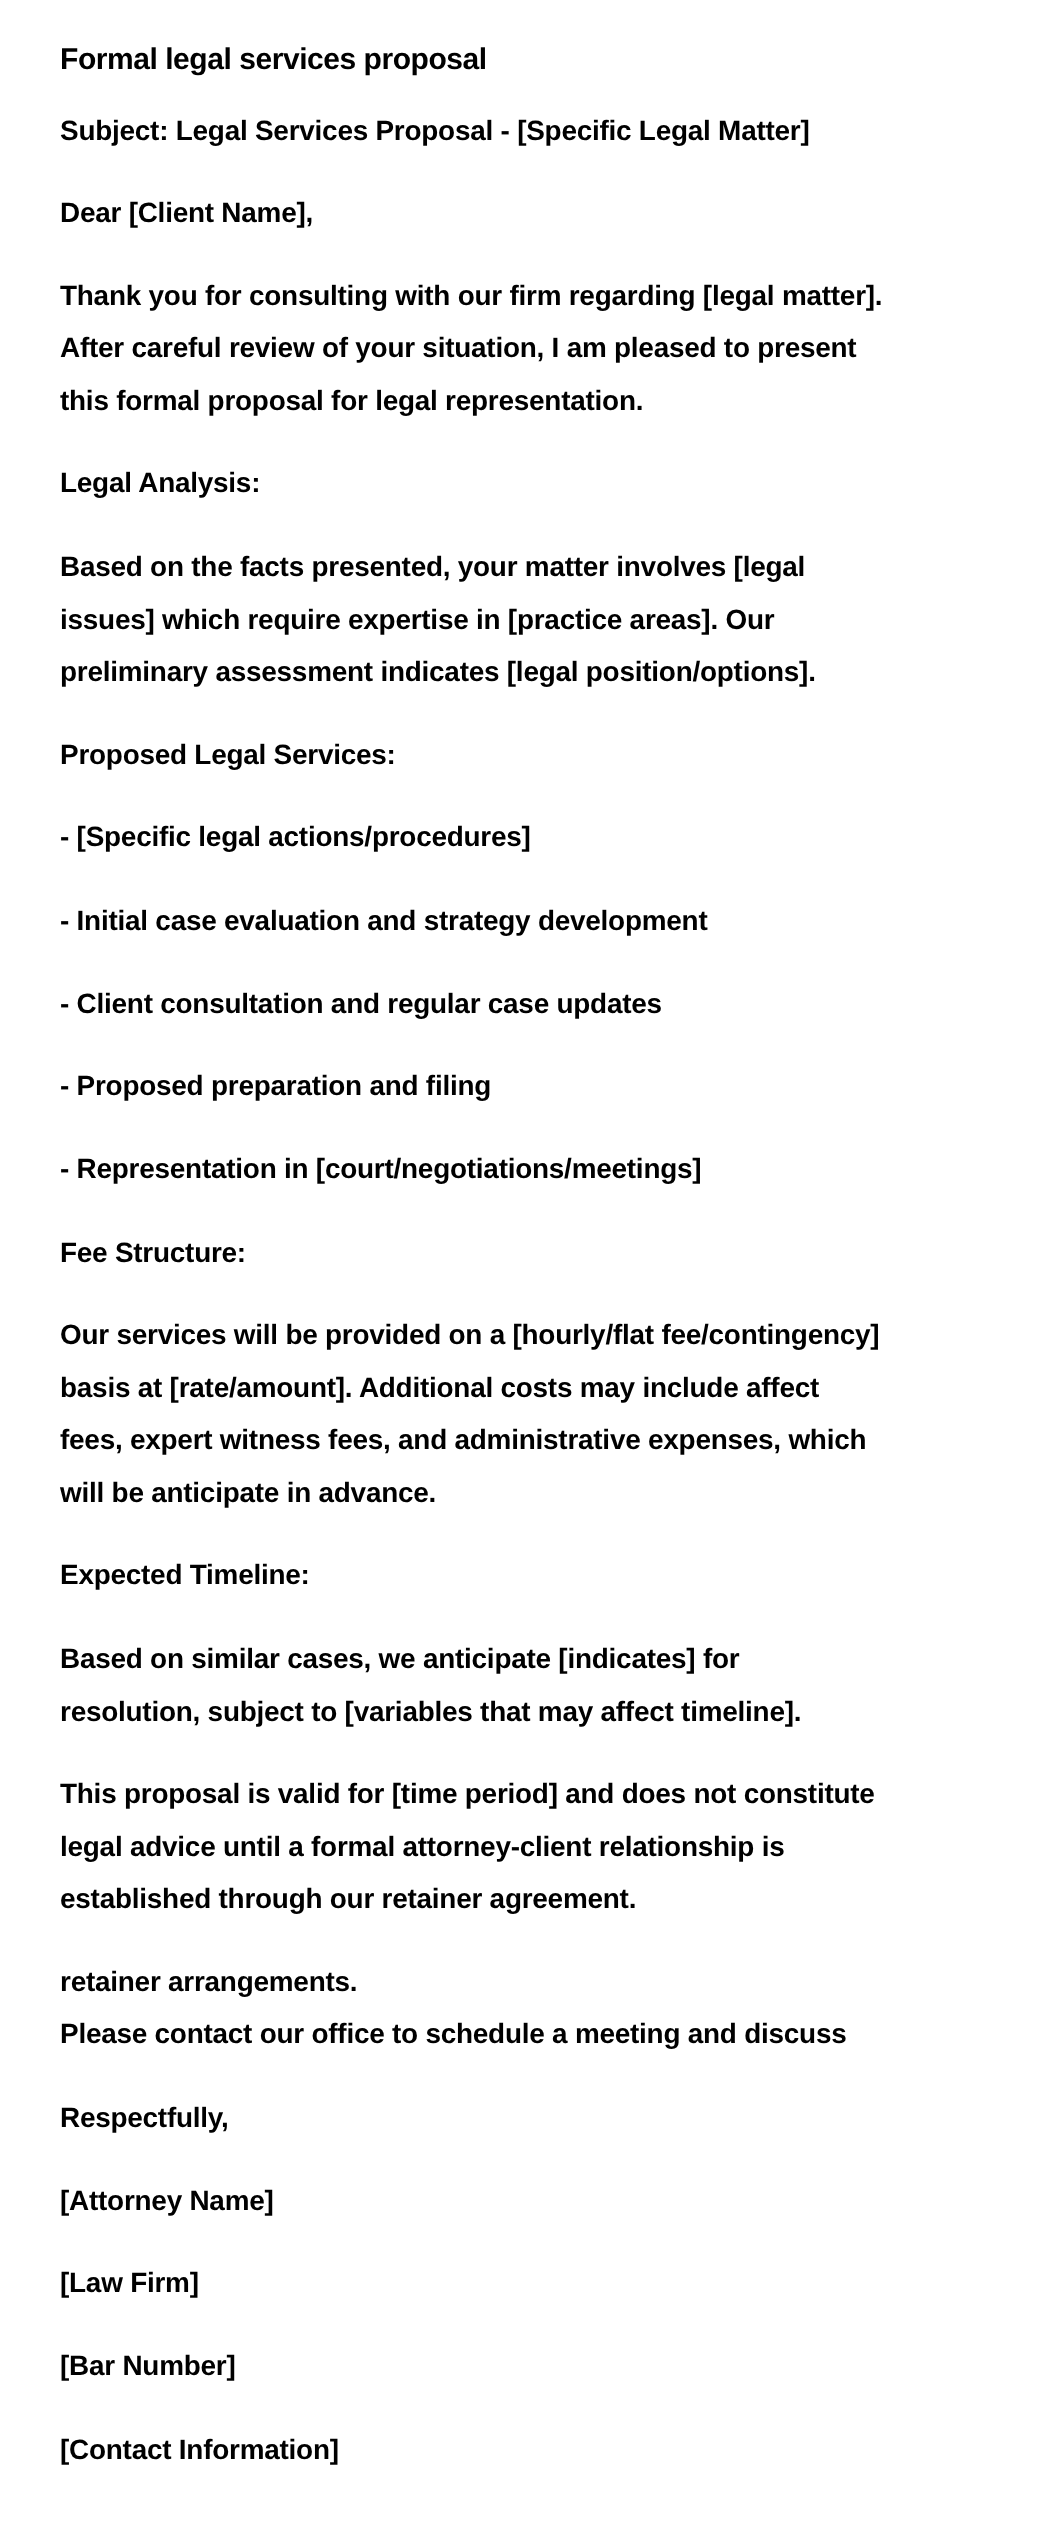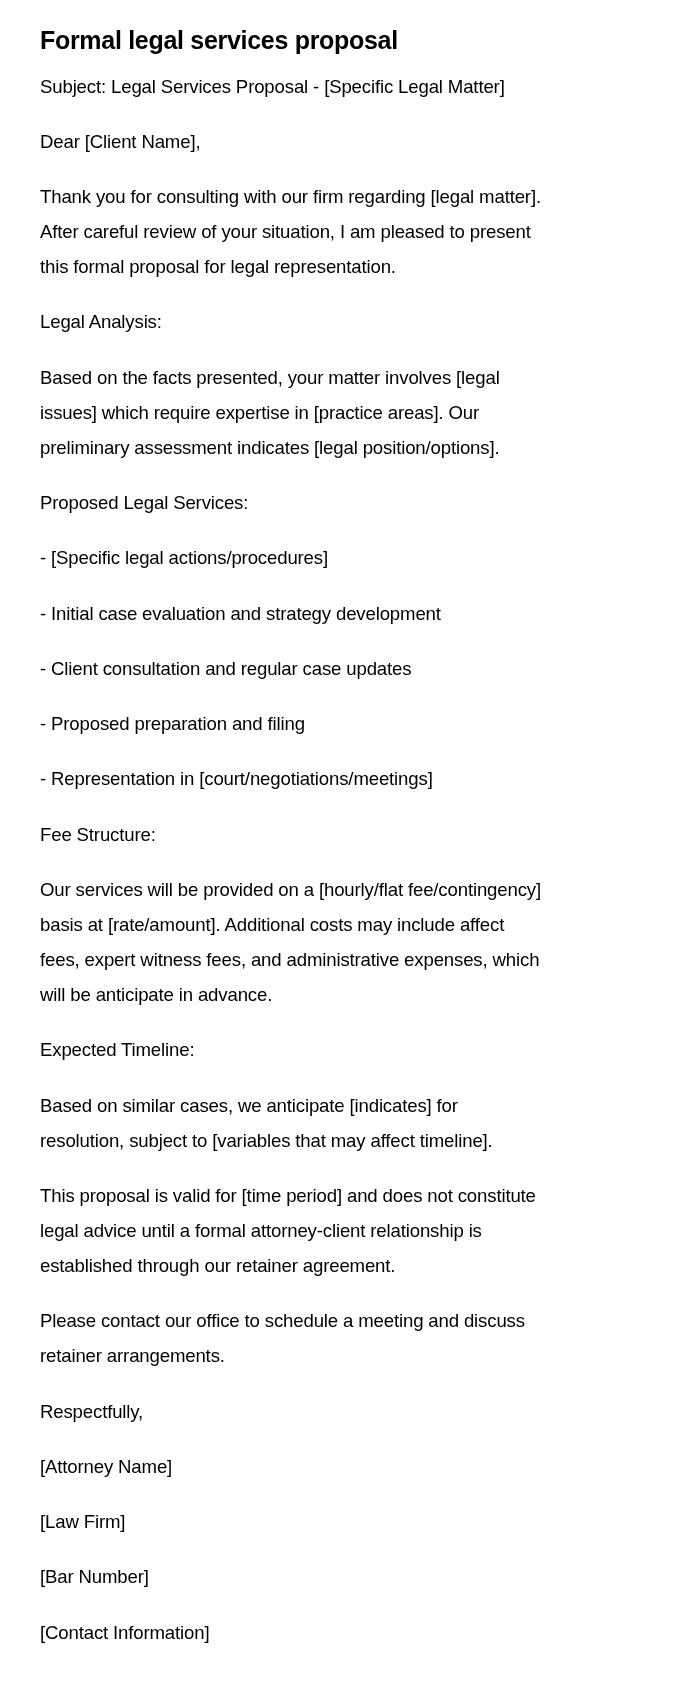--- a/index.html
+++ b/index.html
@@ -15,40 +15,41 @@
       font-family: "Liberation Sans", sans-serif;
     }
     .page {
       position: relative;
       padding: 22px 0 0 40px;
       box-sizing: border-box;
       width: 700px;
     }
     .doc-title {
       margin: 0;
-      font-size: 25px;
+      font-size: 20px;
       font-weight: bold;
       line-height: 36px;
       height: 36px;
       letter-spacing: -0.3px;
       white-space: nowrap;
     }
     .doc-body {
       margin-top: 10.5px;
     }
     .para {
       margin: 0 0 20.3px 0;
       font-size: 18.6px;
       line-height: 35px;
       letter-spacing: -0.15px;
     }
     .para .line {
       display: block;
       white-space: nowrap;
       height: 35px;
+      font-weight: bold;
     }
   </style>
 </head>
 <body>
 
 <div class="page">
   <h1 class="doc-title">Formal legal services proposal</h1>
 
   <div class="doc-body">
 
@@ -116,22 +117,22 @@
       <span class="line">resolution, subject to [variables that may affect timeline].</span>
     </p>
 
     <p class="para">
       <span class="line">This proposal is valid for [time period] and does not constitute</span>
       <span class="line">legal advice until a formal attorney-client relationship is</span>
       <span class="line">established through our retainer agreement.</span>
     </p>
 
     <p class="para">
+      <span class="line">retainer arrangements.</span>
       <span class="line">Please contact our office to schedule a meeting and discuss</span>
-      <span class="line">retainer arrangements.</span>
     </p>
 
     <p class="para">
       <span class="line">Respectfully,</span>
     </p>
 
     <p class="para">
       <span class="line">[Attorney Name]</span>
     </p>
     <p class="para">

